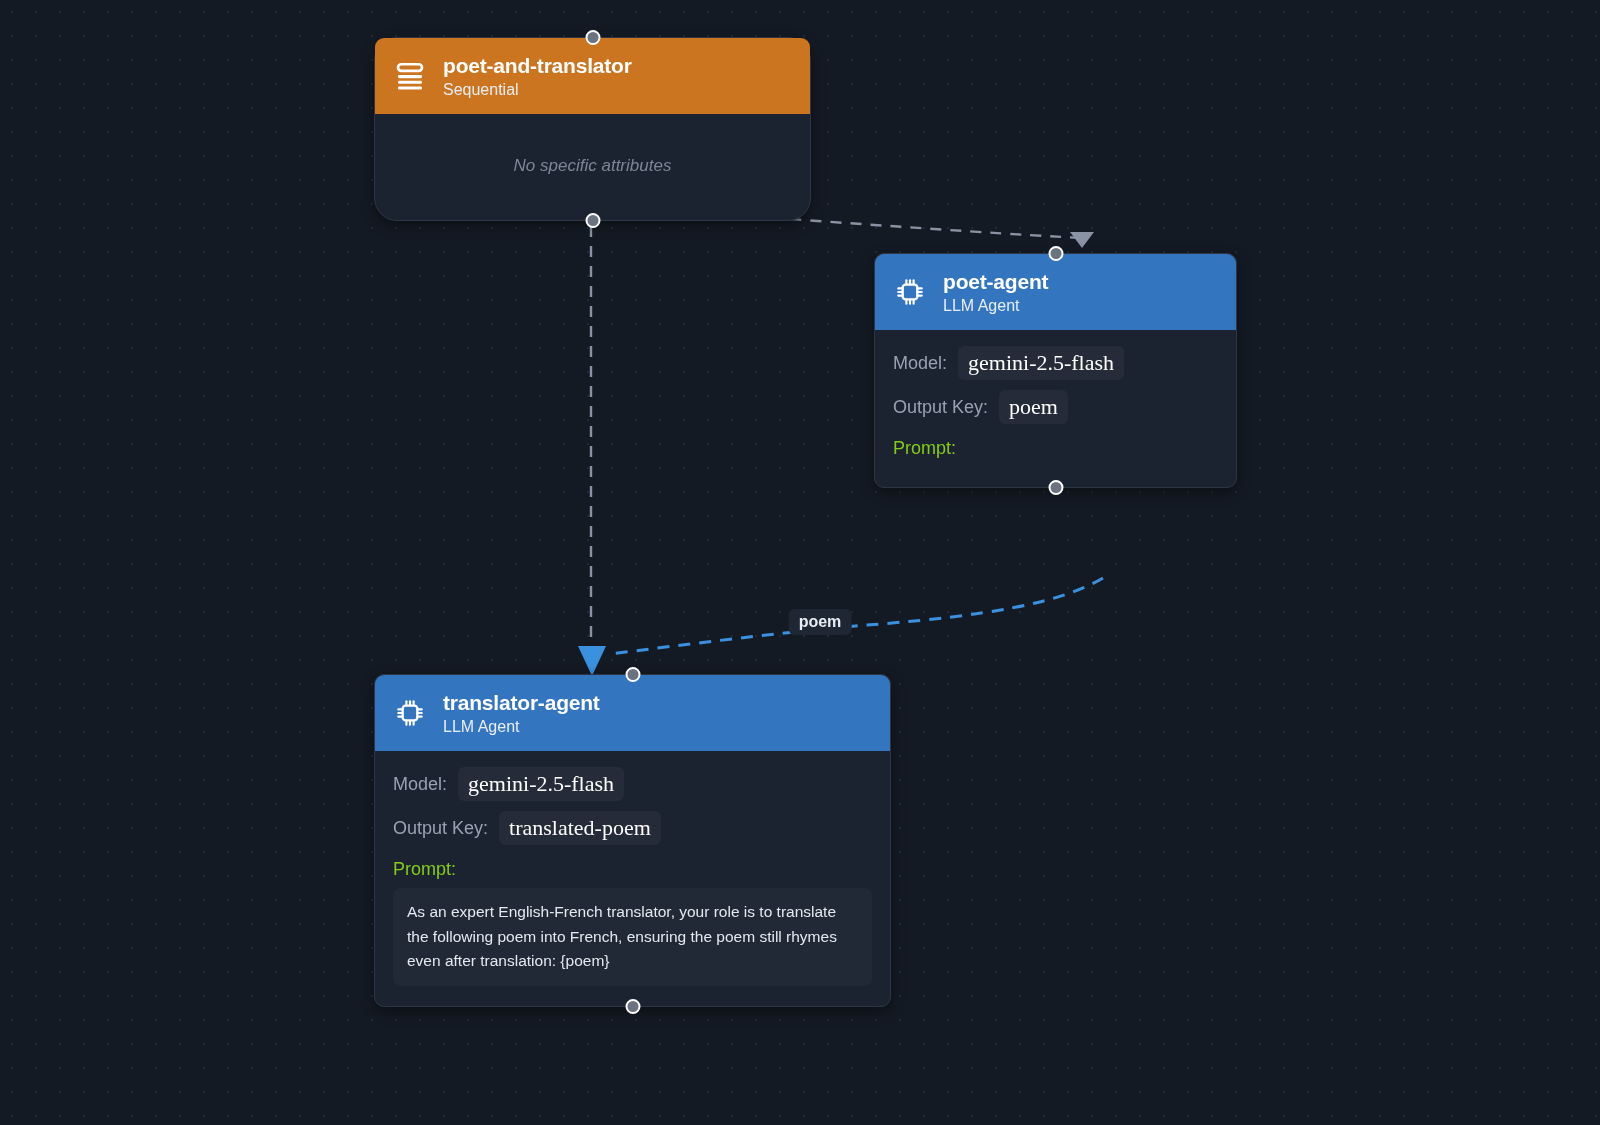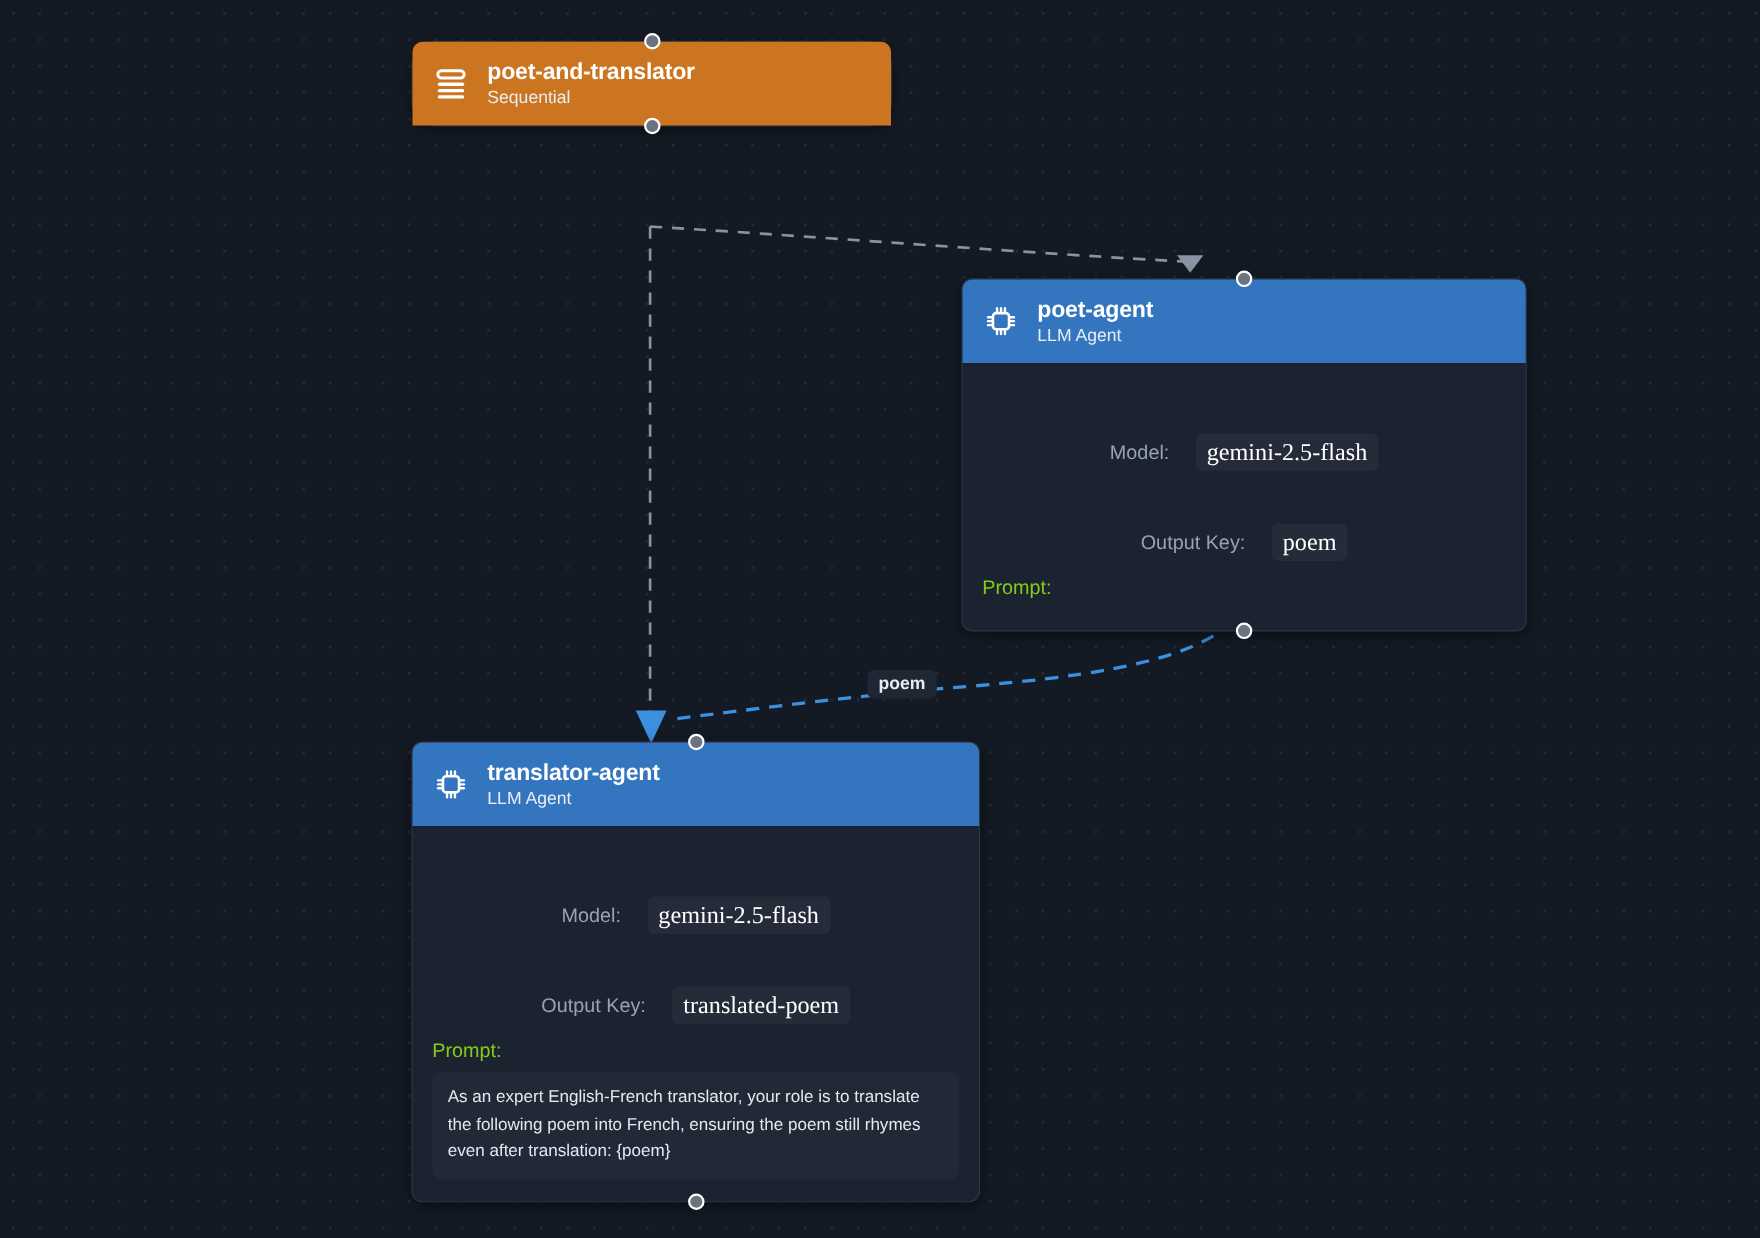--- a/index.html
+++ b/index.html
@@ -71,24 +71,23 @@
     text-align: center;
     font-style: italic;
     font-size: 17px;
     color: #7d8697;
     padding: 26px 0 24px 0;
   }
 
   .attr-row {
     display: flex;
     align-items: center;
-    justify-content: center;
-    gap: 24px;
+    justify-content: flex-start;
+    gap: 11px;
     margin-bottom: 10px;
-    margin-top: 48px;
   }
   .attr-label {
     font-size: 18px;
     color: #98a2b3;
   }
   .attr-value {
     font-family: Liberation Serif, serif;
     font-size: 22px;
     color: #ffffff;
     background: #252b38;
@@ -167,25 +166,28 @@
           <rect x="3" y="15.6" width="18" height="2.3" rx="1.1" fill="#ffffff"></rect>
           <rect x="3" y="19.9" width="18" height="2.3" rx="1.1" fill="#ffffff"></rect>
         </svg>
       </span>
       <span class="node-titles">
         <span class="node-title">poet-and-translator</span>
         <span class="node-subtitle">Sequential</span>
       </span>
     </div>
 
+    <div class="node-body">
+      <div class="empty-attrs">No specific attributes</div>
+    </div>
 
     <div class="handle bottom"></div>
   </div>
 
-  <div class="node" style="left:874px; top:253px; width:514px;">
+  <div class="node" style="left:874px; top:253px; width:363px;">
 
     <div class="handle top"></div>
 
     <div class="node-header blue">
       <span class="node-icon">
         <svg width="32" height="32" viewBox="0 0 24 24">
           <rect x="6.5" y="6.5" width="11" height="11" rx="2.2" fill="none" stroke="#ffffff" stroke-width="1.8"></rect>
           <g stroke="#ffffff" stroke-width="1.6" stroke-linecap="round">
             <line x1="9.3" y1="3.2" x2="9.3" y2="6.2"></line>
             <line x1="12" y1="3.2" x2="12" y2="6.2"></line>

